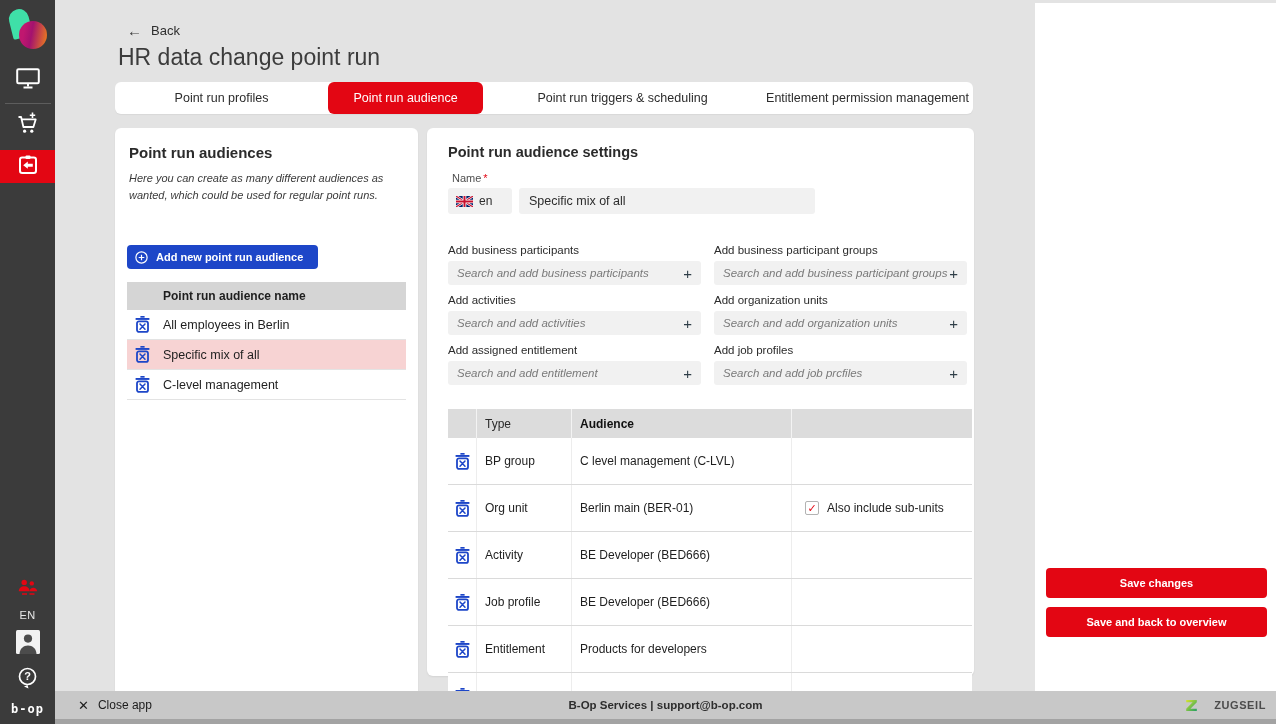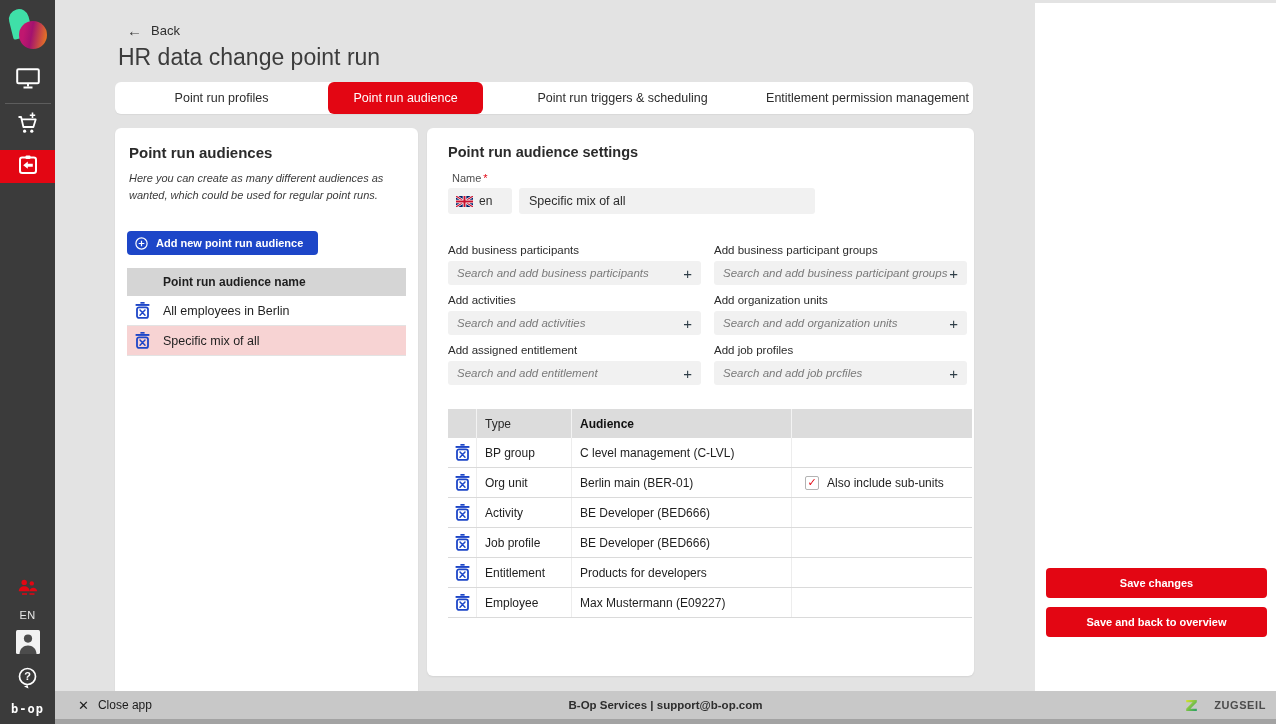--- a/index.html
+++ b/index.html
@@ -31,21 +31,21 @@
   .tab.t1 { width:213px; } .tab.t2 { width:155px; } .tab.t3 { width:279px; } .tab.t4 { width:211px; }
   .tab.active { background:#e30613; color:#fff; border-radius:6px; }
 
   
   .card { position:absolute; background:#fff; border-radius:6px; box-shadow:0 1px 2px rgba(0,0,0,.07); }
   .left-card { left:115px; top:128px; width:303px; height:576px; }
   .right-card { left:427px; top:128px; width:547px; height:548px;padding-left:8px; }
 
   
   .lc-title { margin:16px 14px 0; font-size:15px; font-weight:bold; color:#2b2b2b; }
-  .lc-desc { margin:9px 14px 2px; font-size:11px; font-style:italic; color:#3a3a3a; line-height:1.5; }
+  .lc-desc { margin:9px 14px 16px; font-size:11px; font-style:italic; color:#3a3a3a; line-height:1.5; }
   .add-btn { margin:26px 12px 0; height:24px; background:#1d46c8; border:none; color:#fff; border-radius:4px; display:inline-flex; align-items:center; gap:8px; padding:0 15px 0 8px; font-size:11px; font-weight:bold; cursor:pointer; font-family:inherit; }
   .list-head { margin:13px 12px 0; height:28px; background:#d5d5d5; display:flex; align-items:center; padding-left:36px; font-size:12px; font-weight:bold; color:#1e1e1e; }
   .aud-row { margin:0 12px; height:30px; display:flex; align-items:center; gap:13px; padding-left:8px; border-bottom:1px solid #e3e3e3; font-size:12.5px; color:#1f1f1f; cursor:pointer; }
   .aud-row.selected { background:#f7d3d3; }
   .trash-btn { display:flex; align-items:center; cursor:pointer; background:none; border:none; padding:0; }
 
   
   .rc-title { margin:16px 0 0 13px; font-size:14.5px; font-weight:bold; color:#2b2b2b; }
   .name-label { margin:12px 0 4px 17px; font-size:11px; color:#4f4f4f; }
   .name-label .star { color:#e30613; margin-left:2px; }
@@ -54,21 +54,21 @@
   .name-input { width:296px; height:26px; background:#f1f1f1; border:none; border-radius:3px; padding:0 10px; font-size:12.5px; color:#2c2c2c; font-family:inherit; }
   .form-grid { margin:30px 10px 0 13px; display:grid; grid-template-columns:253px 253px; column-gap:13px; row-gap:9px; }
   .field-label { font-size:11.5px; color:#2b2b2b; margin-bottom:5px; }
   .search-box { height:24px; background:#f1f1f1; border-radius:3px; display:flex; align-items:center; padding:0 9px; }
   .search-box input { flex:1; background:transparent; border:none; outline:none; font-size:11.5px; font-style:italic; color:#6d6d6d; font-family:inherit; min-width:0; }
   .search-box input::placeholder { color:#7a7a7a; font-style:italic; opacity:1; }
   .search-box .plus { color:#2f3e48; font-size:15px; font-weight:400; cursor:pointer; line-height:1; }
 
   
   .aud-table { margin:24px 10px 0 13px; width:524px; }
-  .t-row { display:grid; grid-template-columns:28px 95px 220px 181px; align-items:center; height:30px; background:#fff; border-bottom:1px solid #dadada; }
+  .t-row { display:grid; grid-template-columns:28px 95px 220px 181px; align-items:center; height:47px; background:#fff; border-bottom:1px solid #dadada; }
   .t-head { background:#dcdcdc; height:29px; border-bottom:none; }
   .t-cell { padding-left:8px; font-size:12px; color:#1e1e1e; height:100%; display:flex; align-items:center; }
   .t-row .t-cell + .t-cell { border-left:1px solid #ededed; }
   .t-head .t-cell + .t-cell { border-left:1px solid rgba(255,255,255,.65); }
   .t-head .h-type { font-weight:500; color:#2a2a2a; }
   .t-head .h-aud { font-weight:bold; color:#111; }
   .cell-icon { justify-content:center; padding-left:0; }
   .cb-group { display:flex; align-items:center; gap:8px; padding-left:5px; cursor:pointer; }
   .checkbox { width:14px; height:14px; background:#fff; border:1px solid #b3b3b3; border-radius:2px; display:flex; align-items:center; justify-content:center; font-size:11px; color:#e30613; font-weight:bold; line-height:1; }
   .cb-label { font-size:12px; color:#1e1e1e; }
@@ -198,20 +198,31 @@
     <div class="aud-row selected">
       <button class="trash-btn">
         <svg width="15" height="17" viewBox="0 0 15 17">
             <path d="M5.4 0h4.2v1.7H5.4z" fill="#1d46c8"></path>
             <rect x="0.6" y="2" width="13.8" height="1.9" fill="#1d46c8"></rect>
             <rect x="2" y="5.3" width="11" height="10.6" rx="2" fill="none" stroke="#1d46c8" stroke-width="1.8"></rect>
             <path d="M5 8l5 5.2M10 8l-5 5.2" stroke="#1d46c8" stroke-width="1.5" stroke-linecap="round"></path>
           </svg>
       </button>
       <span>Specific mix of all</span>
+    </div>
+    <div class="aud-row">
+      <button class="trash-btn">
+        <svg width="15" height="17" viewBox="0 0 15 17">
+            <path d="M5.4 0h4.2v1.7H5.4z" fill="#1d46c8"></path>
+            <rect x="0.6" y="2" width="13.8" height="1.9" fill="#1d46c8"></rect>
+            <rect x="2" y="5.3" width="11" height="10.6" rx="2" fill="none" stroke="#1d46c8" stroke-width="1.8"></rect>
+            <path d="M5 8l5 5.2M10 8l-5 5.2" stroke="#1d46c8" stroke-width="1.5" stroke-linecap="round"></path>
+          </svg>
+      </button>
+      <span>C-level management</span>
     </div>
   </div>
 
   <div class="card right-card">
     <div class="rc-title">Point run audience settings</div>
     <div class="name-label">
       <span>Name</span><span class="star">*</span>
     </div>
     <div class="name-row">
       <div class="lang-box">

